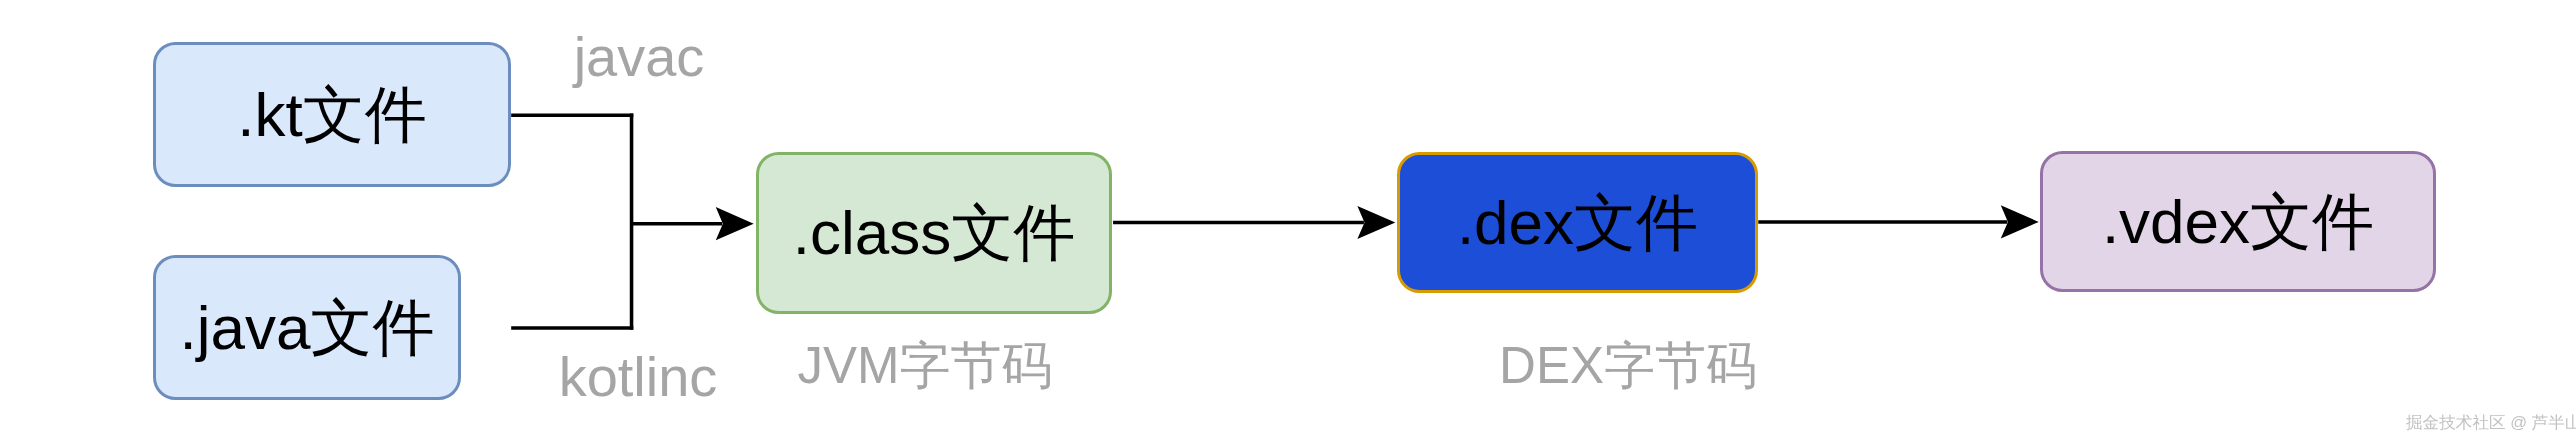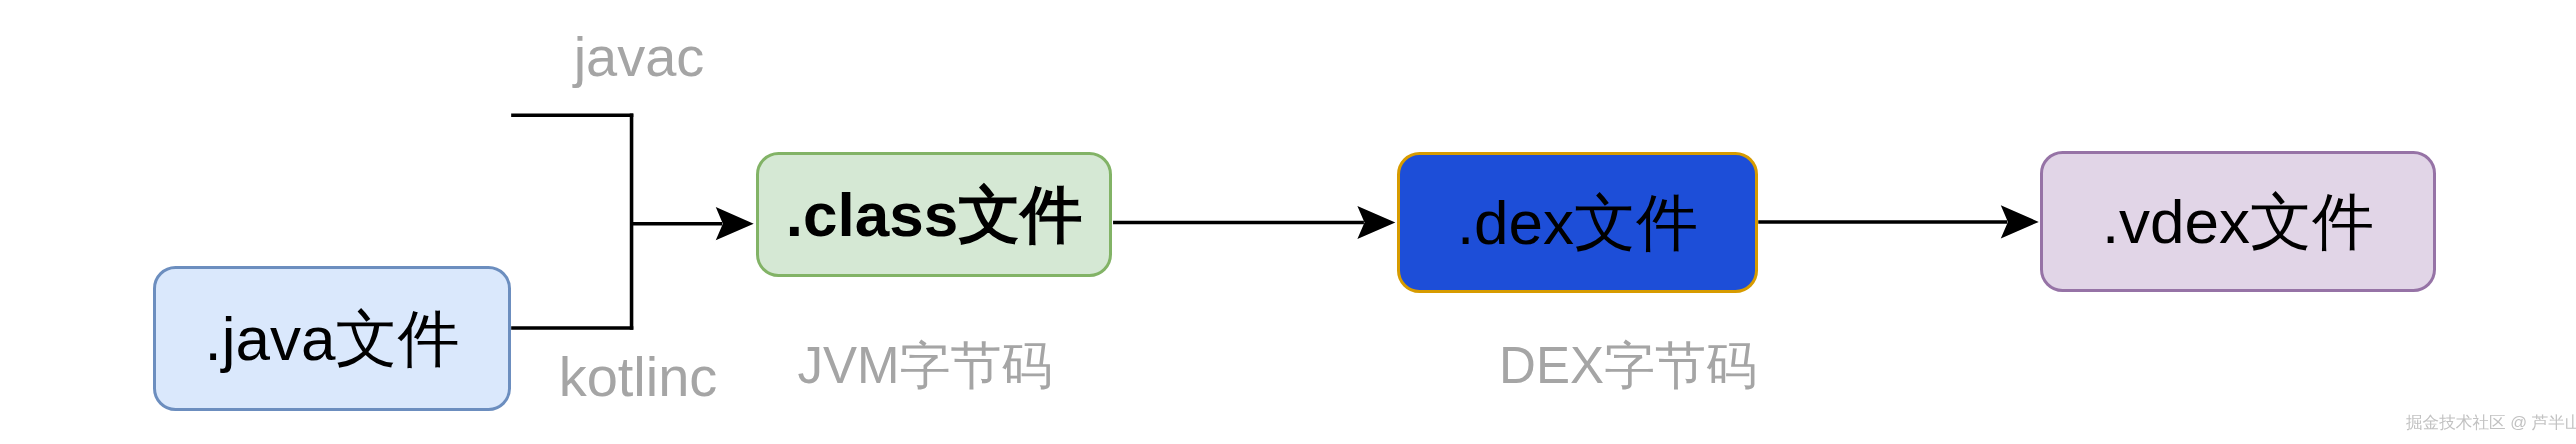--- a/index.html
+++ b/index.html
@@ -31,22 +31,22 @@
     font-size: 62px;
     color: #000000;
     white-space: nowrap;
   }
   .node-blue   { background: #dae8fc; border: 3.6px solid #6c8ebf; }
   .node-green  { background: #d5e8d4; border: 3.6px solid #82b366; }
   .node-orange { background: #1d4ed8; border: 3.6px solid #d79b00; }
   .node-purple { background: #e1d5e7; border: 3.6px solid #9673a6; }
 
   #node-kt    { left: 153px;  top: 42px;  width: 358px; height: 145px; }
-  #node-java  { left: 153px;  top: 266px; width: 358px; height: 145px; }
-  #node-class { left: 756px; top: 152px; width: 356px; height: 125px; font-weight: bold; }
+  #node-java  { left: 153px;  top: 255px; width: 308px; height: 145px; }
+  #node-class { left: 756px; top: 152px; width: 356px; height: 162px; }
   #node-dex   { left: 1397px; top: 152px; width: 361px; height: 141px; }
   #node-vdex  { left: 2040px; top: 151px; width: 396px; height: 141px; }
 
   .edge-label, .sub-label {
     position: absolute;
     color: #a5a5a5;
     white-space: nowrap;
     transform: translateX(-50%);
   }
   .edge-label { font-size: 56px; }
@@ -85,20 +85,23 @@
     <line x1="1065" y1="377" x2="1218" y2="377" stroke="#000000" stroke-width="6"></line>
     <polygon fill="#000000" points="1271,377 1207,349 1219,377 1207,405"></polygon>
 
     <line x1="1877" y1="375" x2="2300" y2="375" stroke="#000000" stroke-width="6"></line>
     <polygon fill="#000000" points="2353,375 2289,347 2301,375 2289,403"></polygon>
 
     <line x1="2965" y1="374" x2="3385" y2="374" stroke="#000000" stroke-width="6"></line>
     <polygon fill="#000000" points="3438,374 3374,346 3386,374 3374,402"></polygon>
   </svg>
 
+  <div id="node-kt" class="node node-blue">
+    <span>.kt文件</span>
+  </div>
 
   <div id="node-java" class="node node-blue">
     <span>.java文件</span>
   </div>
 
   <div id="node-class" class="node node-green">
     <span>.class文件</span>
   </div>
 
   <div id="node-dex" class="node node-orange">

